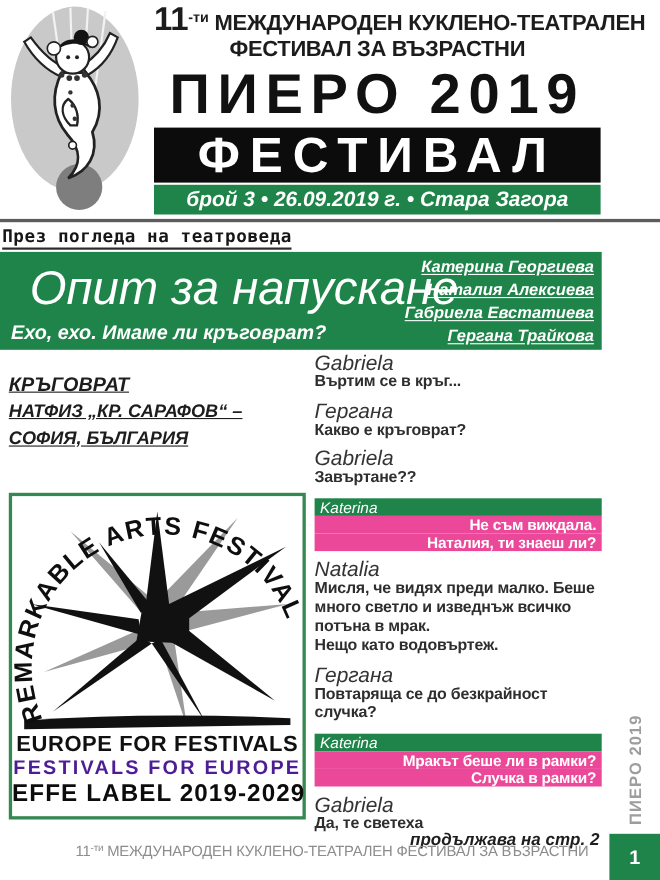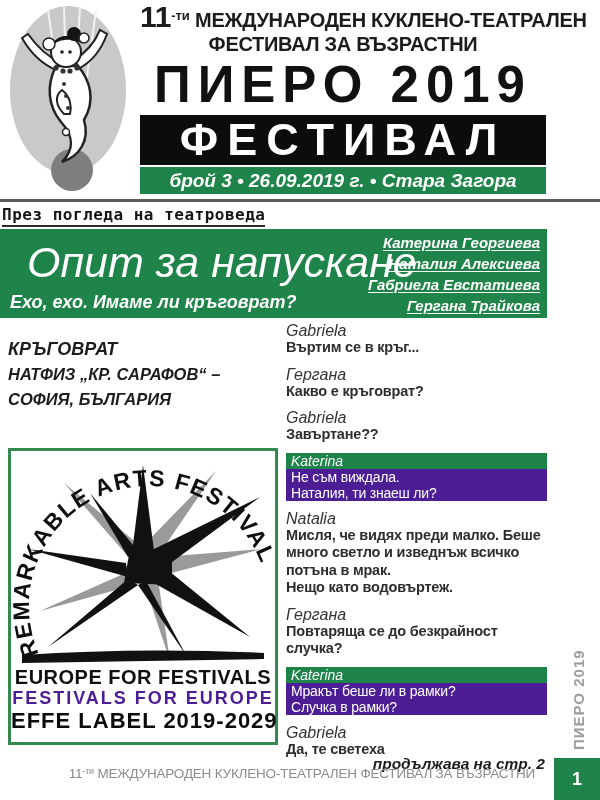--- a/index.html
+++ b/index.html
@@ -28,39 +28,39 @@
 
   
   .banner { position:absolute; top:229px; left:0; width:547px; height:89px; background:#1f8449; color:#fff; }
   .banner-title { position:absolute; left:10px; top:8px; font-style:italic; font-size:43px; line-height:50px; font-weight:normal; white-space:nowrap;margin-left:17px; }
   .banner-sub { position:absolute; left:10px; bottom:5px; font-style:italic; font-weight:bold; font-size:18px; }
   .authors { position:absolute; right:7px; top:3px; text-align:right; }
   .author { font-style:italic; font-weight:bold; font-size:15px; line-height:21px;
     text-decoration:underline; text-underline-offset:2px; white-space:nowrap; }
 
   
-  .production { position:absolute; left:8px; top:336px; width:272px; color:#1d1d1d; }
+  .production { position:absolute; left:8px; top:336px; width:272px; color:#1d1d1d;text-decoration:underline; }
   .prod-title { font-weight:bold; font-style:italic; font-size:18px; line-height:26px; }
   .prod-line  { font-style:italic; font-weight:bold; font-size:16.5px; line-height:25px; }
 
   .effe-box { position:absolute; left:8px; top:448px; width:270px; height:297px;
     border:3px solid #35884f; background:#fff; padding-top:2px; }
   .effe-svg { display:block; margin:0 auto; }
   .effe-l1 { text-align:center; font-weight:bold; font-size:20px; line-height:22px; letter-spacing:0.5px; color:#101010; white-space:nowrap; }
   .effe-l2 { text-align:center; font-weight:bold; font-size:18px; line-height:20px; letter-spacing:2px; color:#4c1d95; white-space:nowrap; }
   .effe-l3 { text-align:center; font-weight:bold; font-size:22px; line-height:26px; letter-spacing:1px; color:#0c0c0c; white-space:nowrap; }
 
   
   .dialogue { position:absolute; left:286px; top:322px; width:261px; }
   .entry { margin-bottom:9px; }
-  .speaker { font-style:italic; font-size:16px; line-height:17px; color:#333; }
+  .speaker { font-style:italic; font-size:19px; line-height:17px; color:#333; }
   .dline { font-weight:bold; font-size:14.5px; letter-spacing:-0.2px; line-height:17.5px; color:#2e2e2e; }
   .bar { height:16px; line-height:16px; margin-bottom:0; padding:0 5px; color:#fff; font-size:14px; overflow:hidden; white-space:nowrap; }
   .bar.dark { background:#1f8449; font-style:italic; }
-  .bar.light { background:#4c1d95; font-weight:normal; letter-spacing:-0.2px; }
+  .bar.light { background:#ec4899; font-weight:bold; letter-spacing:-0.2px;text-align:right; }
   .continuation { text-align:right; margin-top:-12px; padding-right:2px;
     font-weight:bold; font-style:italic; font-size:15.5px; color:#1e1e1e; }
 
   
   .vertical-label { position:absolute; right:13px; top:638px; height:112px;
     writing-mode:vertical-rl; transform:rotate(180deg);
     color:#9d9d9d; font-weight:bold; font-size:15px; letter-spacing:1px; white-space:nowrap; }
   .footer-line { position:absolute; top:766px; right:65px; color:#8c8c8c; font-size:13.5px; white-space:nowrap; letter-spacing:-0.2px; }
   .footer-sup { font-size:9px; vertical-align:4px; }
   .page-badge { position:absolute; right:0; top:758px; width:46px; height:42px; background:#1f8449;

